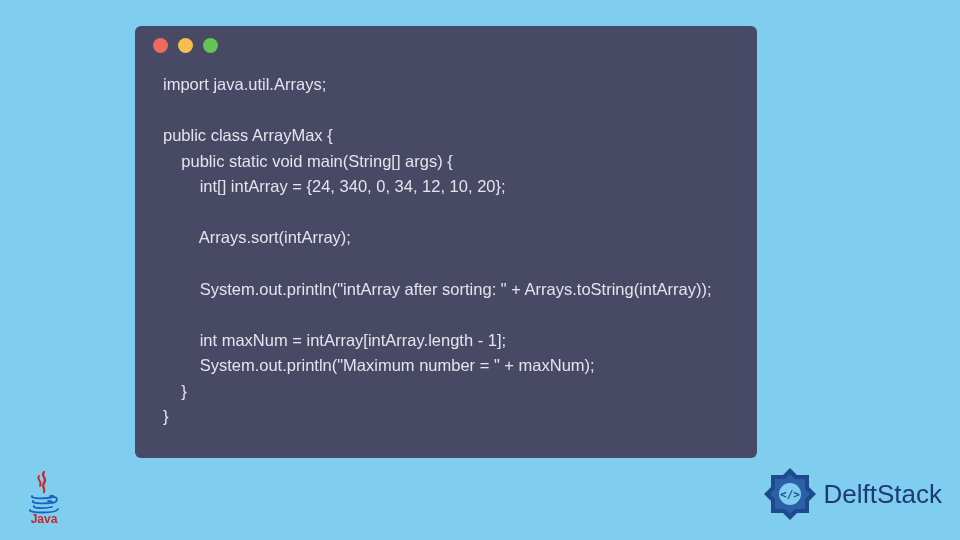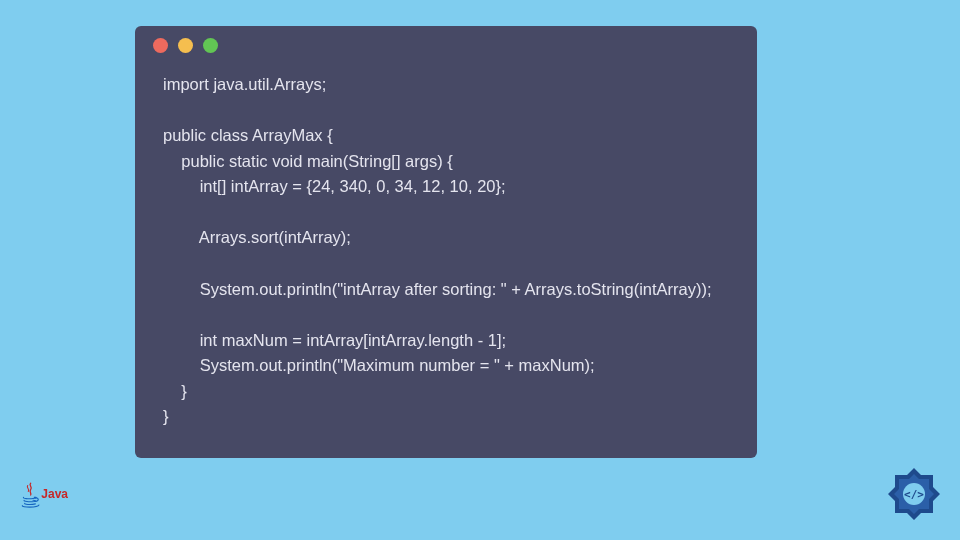--- a/index.html
+++ b/index.html
@@ -43,21 +43,21 @@
     white-space: pre;
     font-family: -apple-system, BlinkMacSystemFont, "Segoe UI", Helvetica, Arial, sans-serif;
   }
   .java-logo {
     position: absolute;
     left: 20px;
     bottom: 14px;
     width: 48px;
     height: 62px;
     display: flex;
-    flex-direction: row;
+    flex-direction: column;
     align-items: center;
     justify-content: flex-end;
   }
   .java-logo svg { display: block; }
   .java-text {
     font-family: Arial, sans-serif;
     font-size: 12px;
     color: #c62828;
     font-weight: 600;
     margin-top: -2px;
@@ -118,13 +118,14 @@
 
 <div class="delft-logo">
   <svg width="56" height="56" viewBox="0 0 56 56">
     <g transform="translate(28,28)">
       <polygon points="0,-26 7,-19 19,-19 19,-7 26,0 19,7 19,19 7,19 0,26 -7,19 -19,19 -19,7 -26,0 -19,-7 -19,-19 -7,-19" fill="#1e4a8c"></polygon>
       <polygon points="0,-20 5,-15 15,-15 15,-5 20,0 15,5 15,15 5,15 0,20 -5,15 -15,15 -15,5 -20,0 -15,-5 -15,-15 -5,-15" fill="#2b5fa8"></polygon>
       <circle r="11" fill="#7fcdef"></circle>
       <text x="0" y="4" text-anchor="middle" font-size="11" font-family="monospace" fill="#1e4a8c" font-weight="bold">&lt;/&gt;</text>
     </g>
   </svg>
+  <div class="delft-text">DelftStack</div>
 </div>
 
 </body></html>

